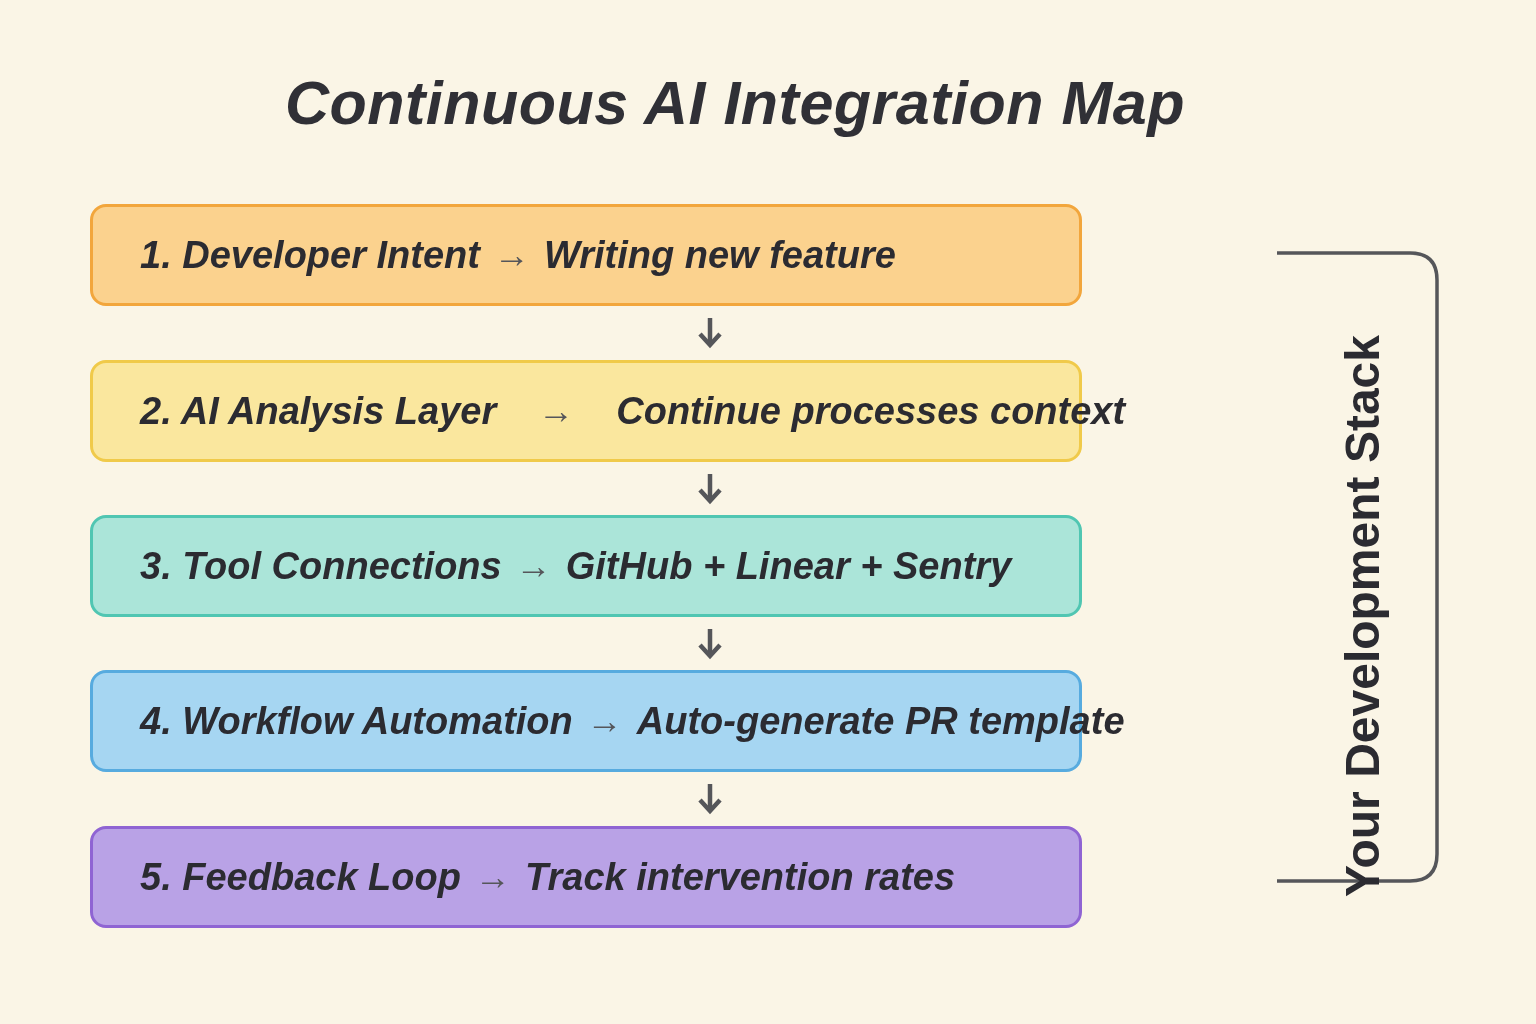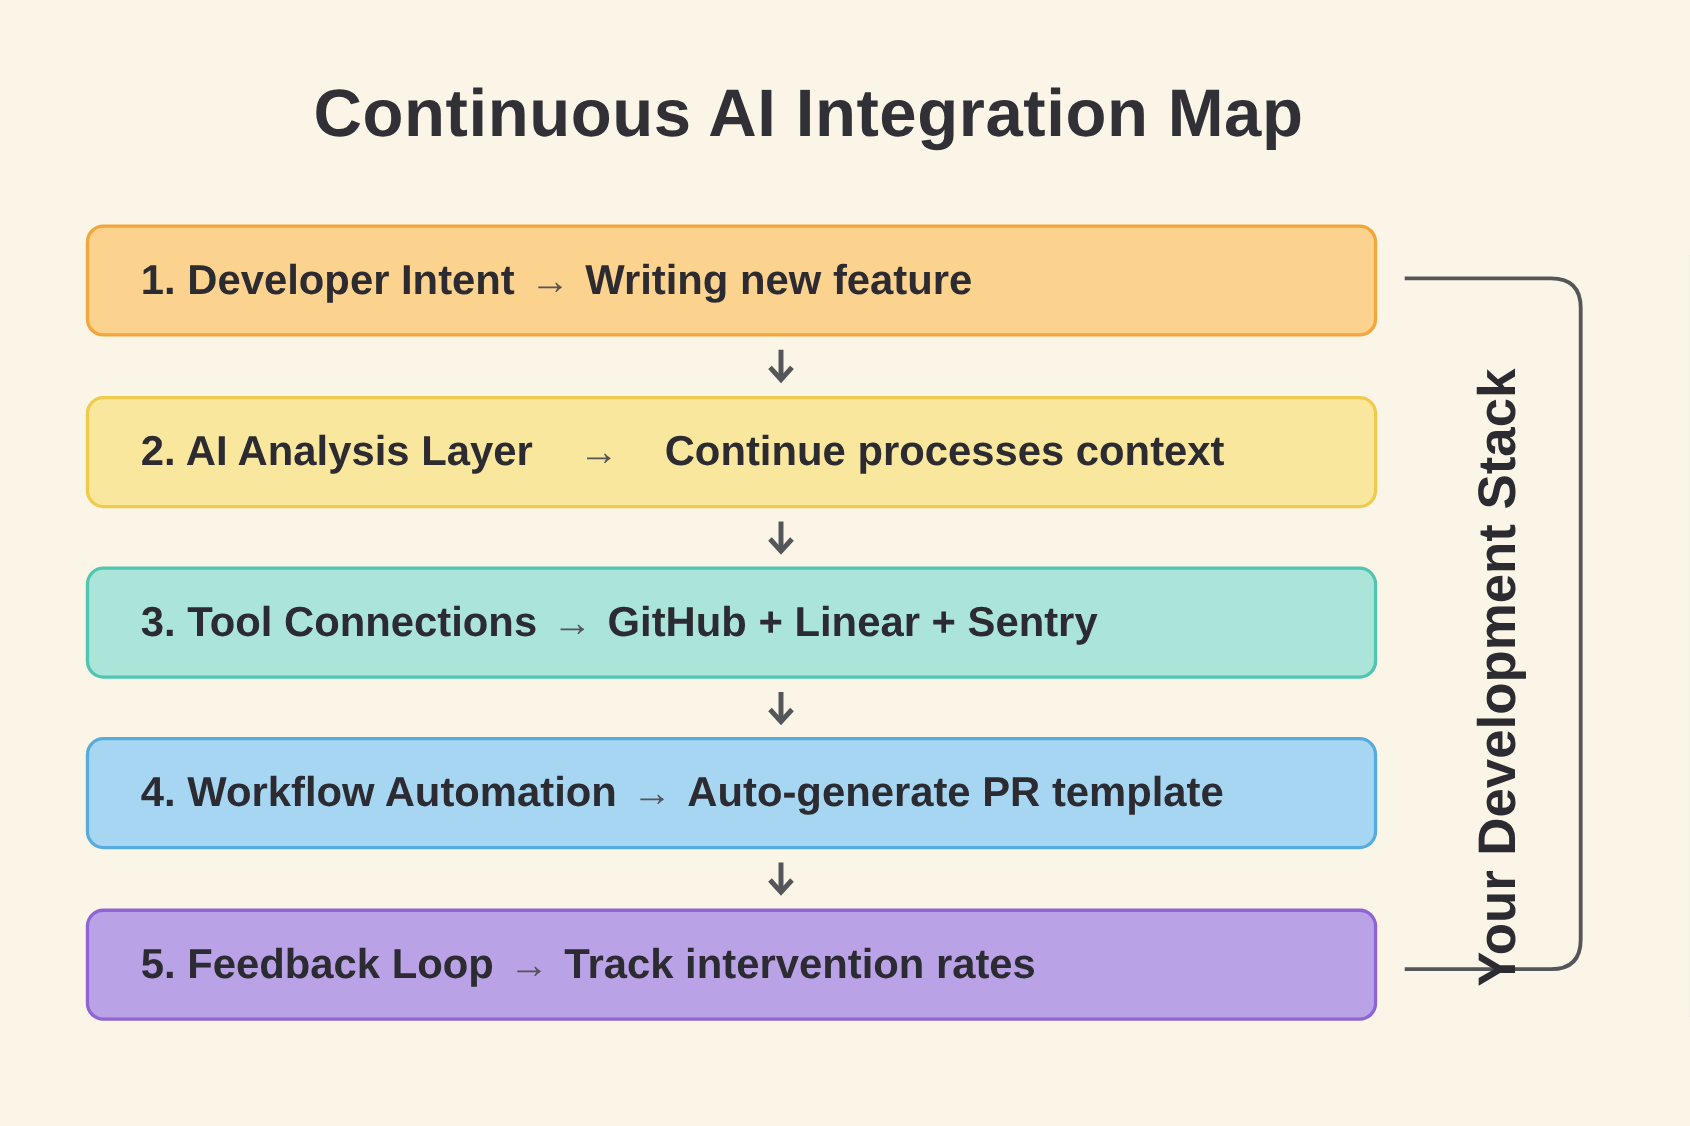--- a/index.html
+++ b/index.html
@@ -18,36 +18,38 @@
   .title {
     position: absolute;
     top: 68px;
     left: 0;
     width: 1470px;
     text-align: center;
     font-size: 61px;
     font-weight: 700;
     letter-spacing: 0.5px;
     color: #303036;
+    font-style: italic;
   }
   .step-box {
     position: absolute;
-    left: 78px;
-    width: 1174px;
+    left: 90px;
+    width: 992px;
     height: 102px;
     box-sizing: border-box;
     border: 3px solid transparent;
     border-radius: 16px;
     display: flex;
     align-items: center;
     padding-left: 47px;
     font-size: 38px;
     font-weight: 600;
     color: #2B2B31;
     white-space: nowrap;
+    font-style: italic;
   }
   .step-1 { top: 204px; }
   .step-2 { top: 360px; gap: 28px; }
   .step-3 { top: 515px; align-items: center; }
   .step-4 { top: 670px; text-align: right; }
   .step-5 { top: 826px; }
   .inline-arrow {
     color: #55565A;
     font-weight: 400;
     margin: 0 14px;

